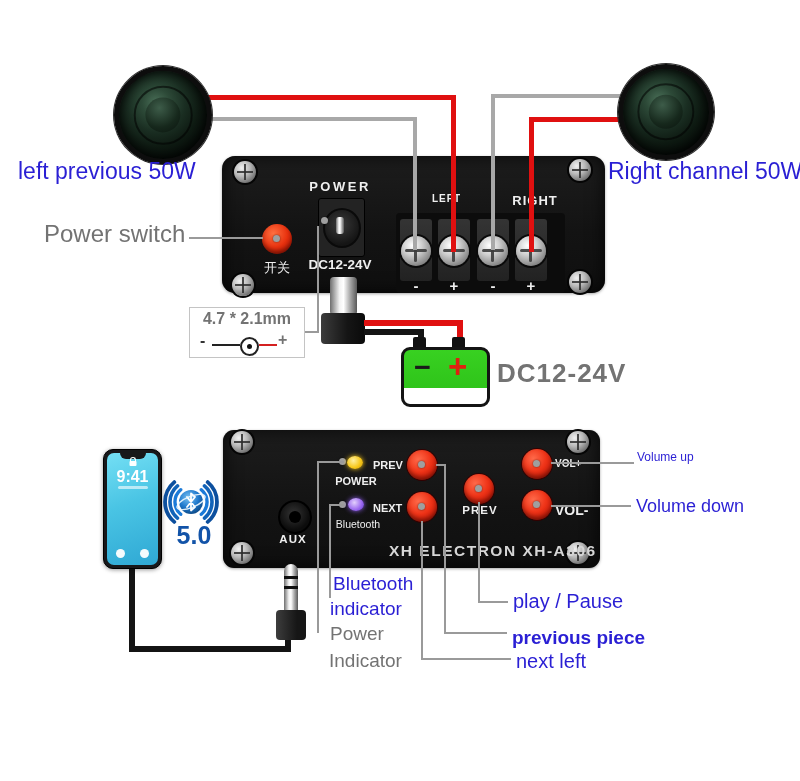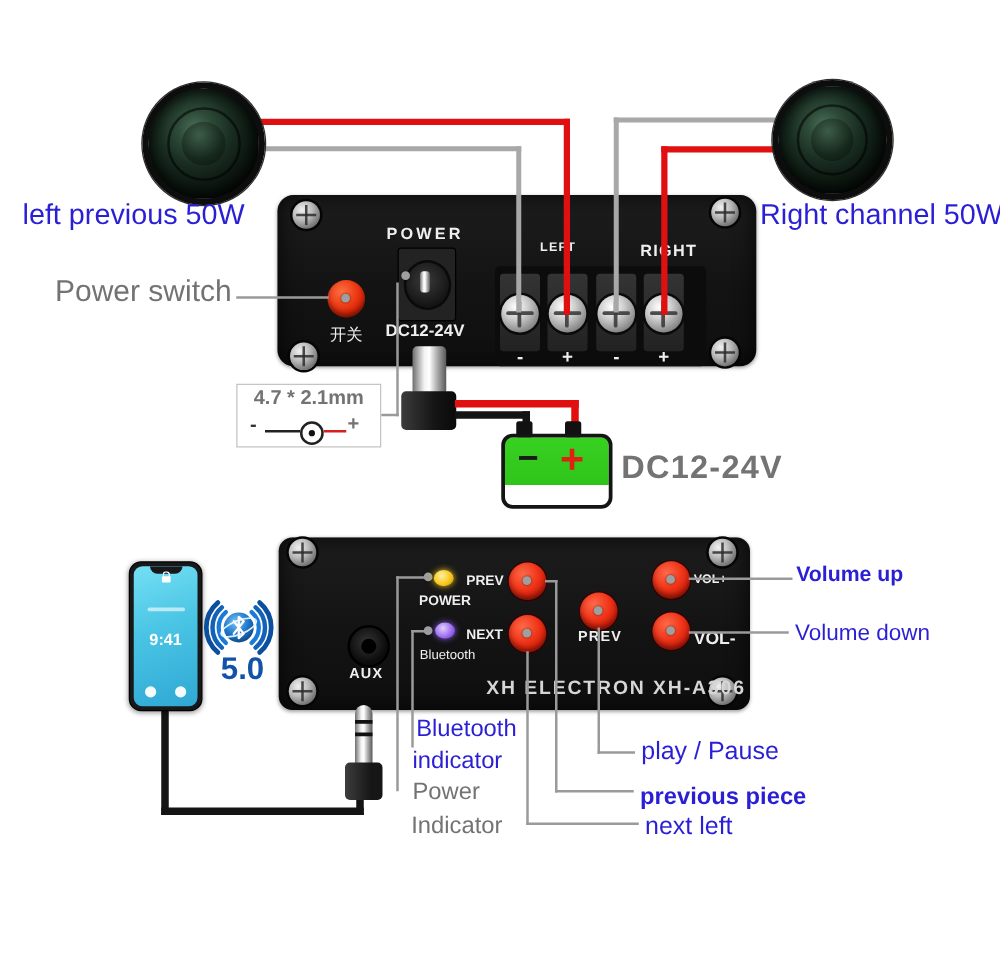--- a/index.html
+++ b/index.html
@@ -209,21 +209,21 @@
   <div class="abs leader" style="left:478px;top:502px;width:2px;height:101px;"></div>
   <div class="abs leader" style="left:478px;top:601px;width:30px;height:2px;"></div>
   <div class="abs leader" style="left:436px;top:464px;width:10px;height:2px;"></div>
   <div class="abs leader" style="left:444px;top:464px;width:2px;height:170px;"></div>
   <div class="abs leader" style="left:444px;top:632px;width:63px;height:2px;"></div>
   <div class="abs leader" style="left:421px;top:521px;width:2px;height:139px;"></div>
   <div class="abs leader" style="left:421px;top:658px;width:90px;height:2px;"></div>
   <div class="abs leader" style="left:551px;top:462px;width:83px;height:2px;"></div>
   <div class="abs leader" style="left:551px;top:505px;width:80px;height:2px;"></div>
 
-  <div class="abs blue ann" style="left:637px;top:450px;font-size:17px;font-weight:700;">Volume up</div>
+  <div class="abs blue ann" style="left:637px;top:450px;font-size:12px;font-weight:400;">Volume up</div>
   <div class="abs blue ann" style="left:636px;top:496px;font-size:18px;font-weight:500;">Volume down</div>
   <div class="abs blue ann" style="left:333px;top:573px;font-size:19px;font-weight:500;">Bluetooth</div>
   <div class="abs blue ann" style="left:330px;top:598px;font-size:19px;font-weight:500;">indicator</div>
   <div class="abs red ann" style="left:330px;top:623px;font-size:19px;font-weight:500;">Power</div>
   <div class="abs red ann" style="left:329px;top:650px;font-size:19px;font-weight:500;">Indicator</div>
   <div class="abs blue ann" style="left:513px;top:590px;font-size:20px;font-weight:500;">play / Pause</div>
   <div class="abs blue ann" style="left:512px;top:627px;font-size:19px;font-weight:700;">previous piece</div>
   <div class="abs blue ann" style="left:516px;top:650px;font-size:20px;font-weight:500;">next left</div>
 
   <div class="abs wire-blk" style="left:129px;top:563px;width:6px;height:89px;"></div>
@@ -233,21 +233,21 @@
   <div class="abs metal" style="left:284px;top:564px;width:14px;height:48px;border-radius:7px 7px 2px 2px;"></div>
   <div class="abs" style="left:284px;top:576px;width:14px;height:3px;background:#111;"></div>
   <div class="abs" style="left:284px;top:586px;width:14px;height:3px;background:#111;"></div>
   <div class="abs" style="left:276px;top:610px;width:30px;height:30px;border-radius:4px;background:linear-gradient(90deg,#3d3d3d,#161616 70%);"></div>
 
   <div class="abs phone" style="left:103px;top:449px;width:57px;height:118px;">
     <div class="phone-screen">
       <div class="notch"></div>
       <div style="position:absolute;left:50%;top:8px;transform:translateX(-50%);width:7px;height:5px;background:#fff;border-radius:1px;"></div>
       <div style="position:absolute;left:50%;top:4px;transform:translateX(-50%);width:4px;height:4px;border:1.5px solid #fff;border-bottom:none;border-radius:3px 3px 0 0;"></div>
-      <div style="position:absolute;left:0;top:15px;width:100%;text-align:center;color:#fff;font-size:13px;font-weight:bold;margin-top:36px;">9:41</div>
+      <div style="position:absolute;left:0;top:15px;width:100%;text-align:center;color:#fff;font-size:16px;font-weight:bold;">9:41</div>
       <div style="position:absolute;left:50%;top:33px;transform:translateX(-50%);width:30px;height:3px;background:rgba(255,255,255,.6);border-radius:2px;"></div>
       <div style="position:absolute;left:9px;bottom:7px;width:9px;height:9px;border-radius:50%;background:rgba(255,255,255,.95);"></div>
       <div style="position:absolute;right:9px;bottom:7px;width:9px;height:9px;border-radius:50%;background:rgba(255,255,255,.95);"></div>
     </div>
   </div>
 
   <svg class="abs" style="left:156px;top:476px;" width="70" height="52" viewBox="0 0 70 52">
     <defs>
       <radialGradient id="btg" cx="40%" cy="32%" r="75%">
         <stop offset="0%" stop-color="#7cc4f4"></stop>

